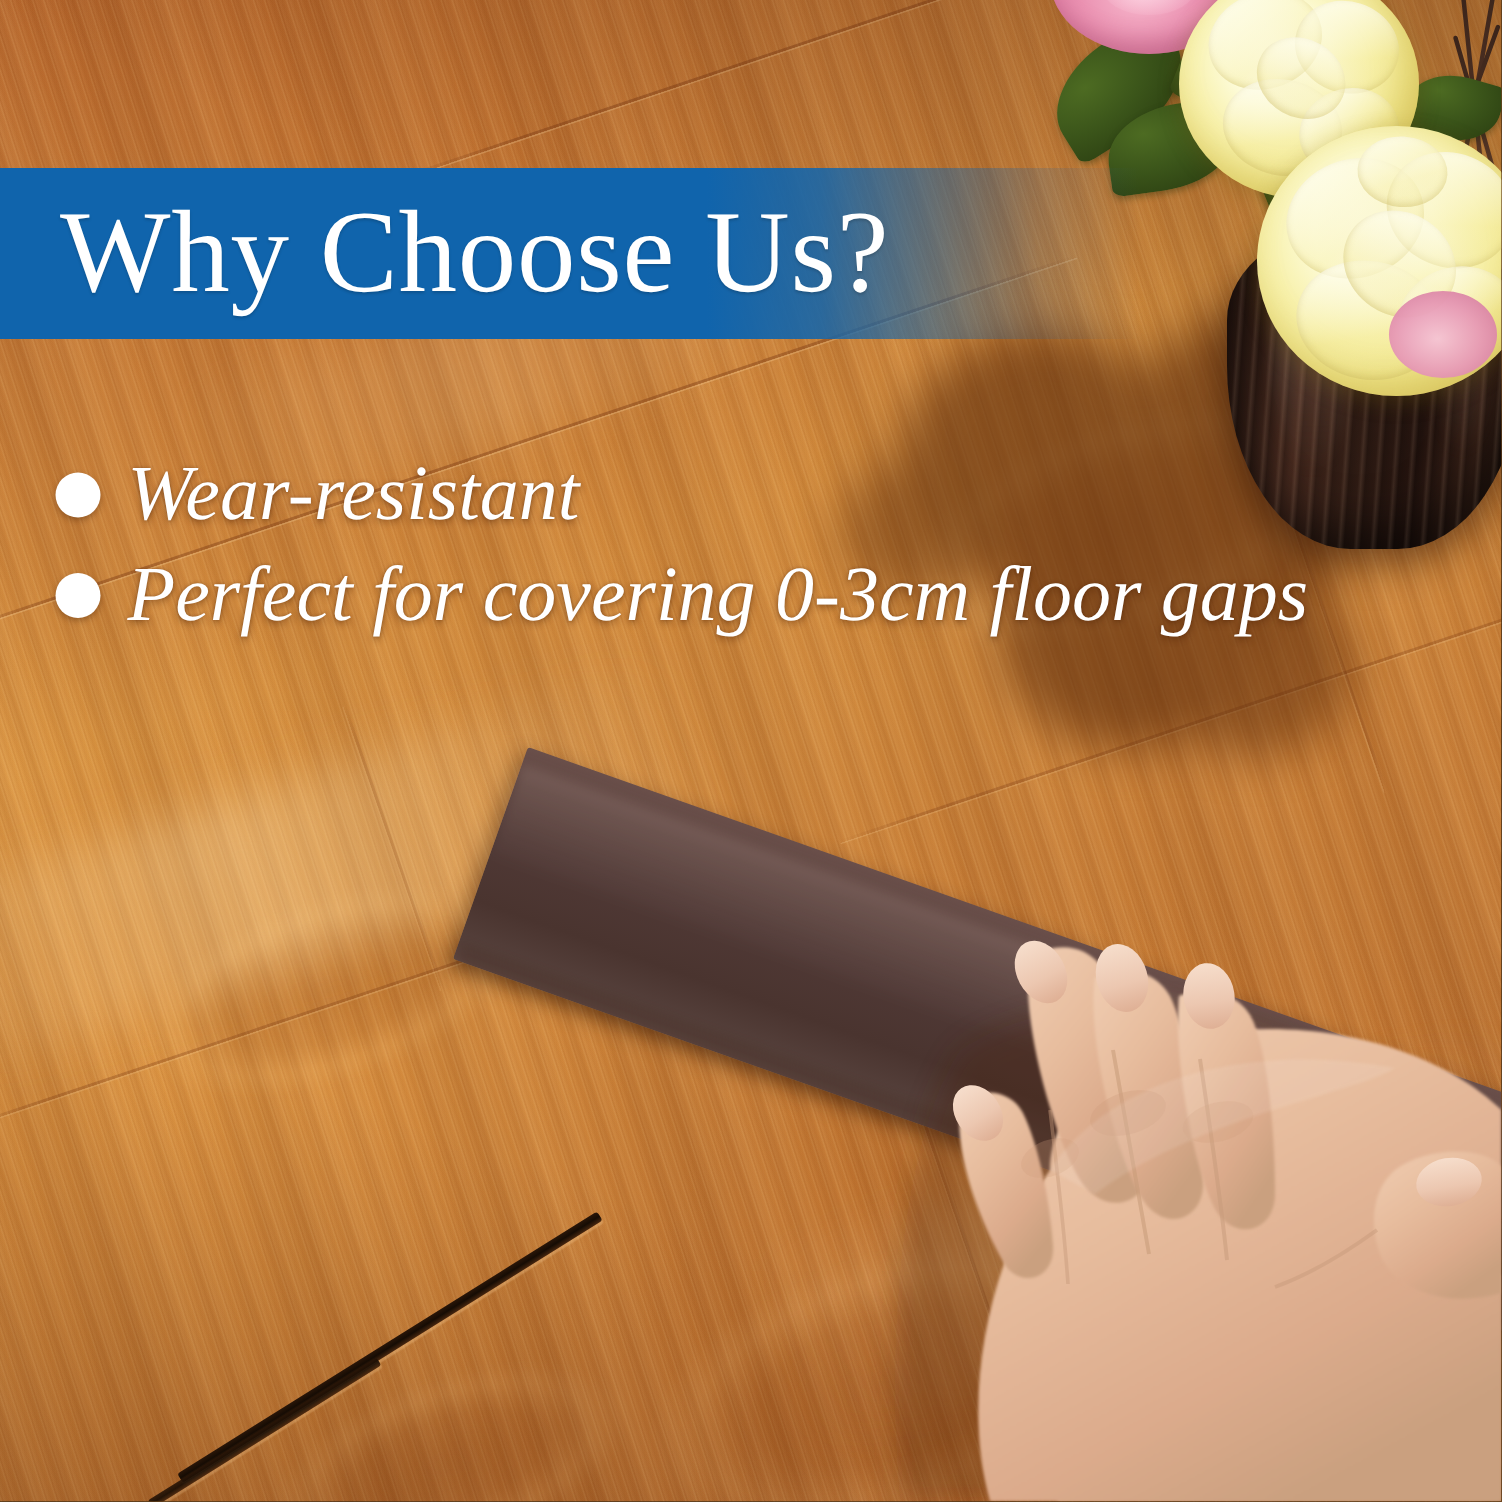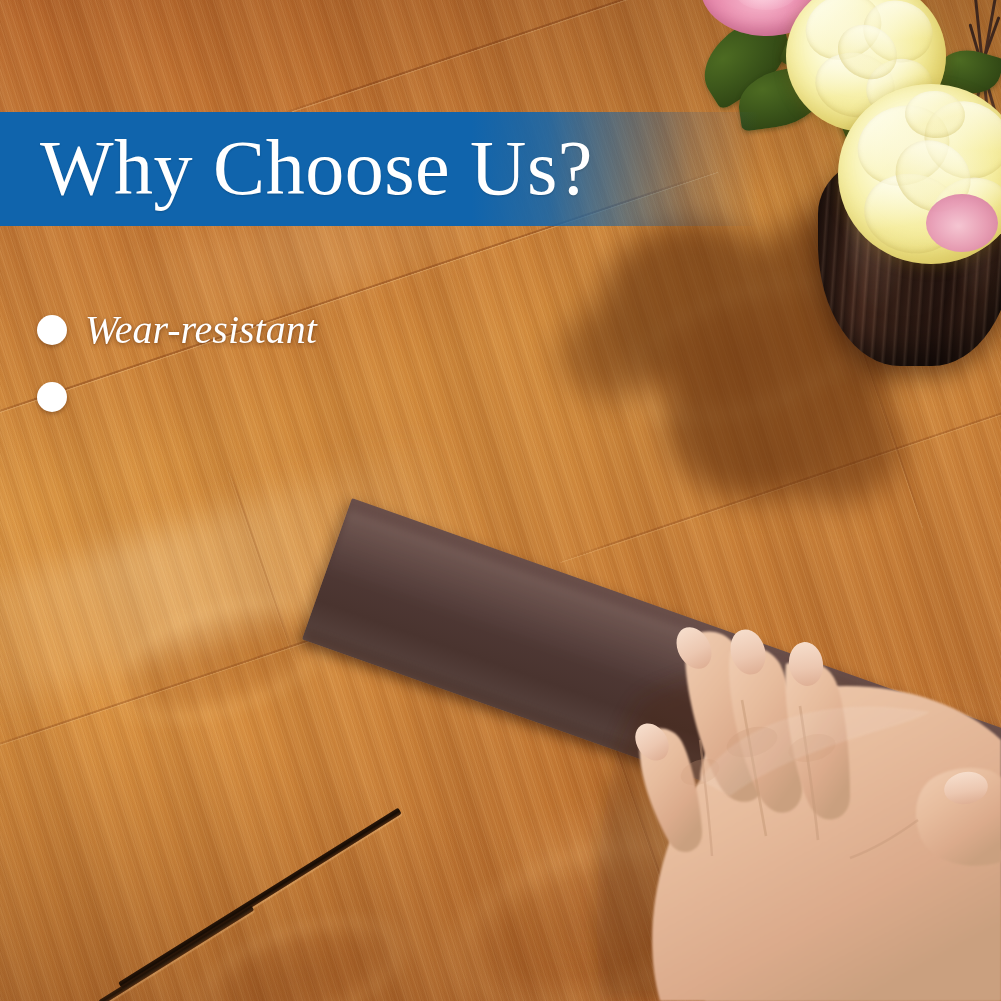--- a/index.html
+++ b/index.html
@@ -190,21 +190,21 @@
     width: 30px;
     height: 30px;
     border-radius: 50%;
     background: #ffffff;
     box-shadow: 0 2px 4px rgba(60,22,0,0.35);
   }
   .feature-text {
     position: absolute;
     left: 85px;
     font-style: italic;
-    font-size: 40px;
+    font-size: 52px;
     line-height: 44px;
     color: #ffffff;
     white-space: nowrap;
     text-shadow: 0 2px 5px rgba(70,28,4,0.45), 0 0 2px rgba(70,28,4,0.30);
   }
 
   
   .trim-strip {
     position: absolute;
     left: 352px;
@@ -576,17 +576,18 @@
 
     <div class="feature-row">
       <span class="bullet-dot"></span>
       <span class="feature-text">Wear-resistant</span>
     </div>
 
 
 
     <div class="feature-row">
       <span class="bullet-dot"></span>
+      <span class="feature-text">Perfect for covering 0-3cm floor gaps</span>
     </div>
 
   </div>
 
 </div>
 
 </body></html>

